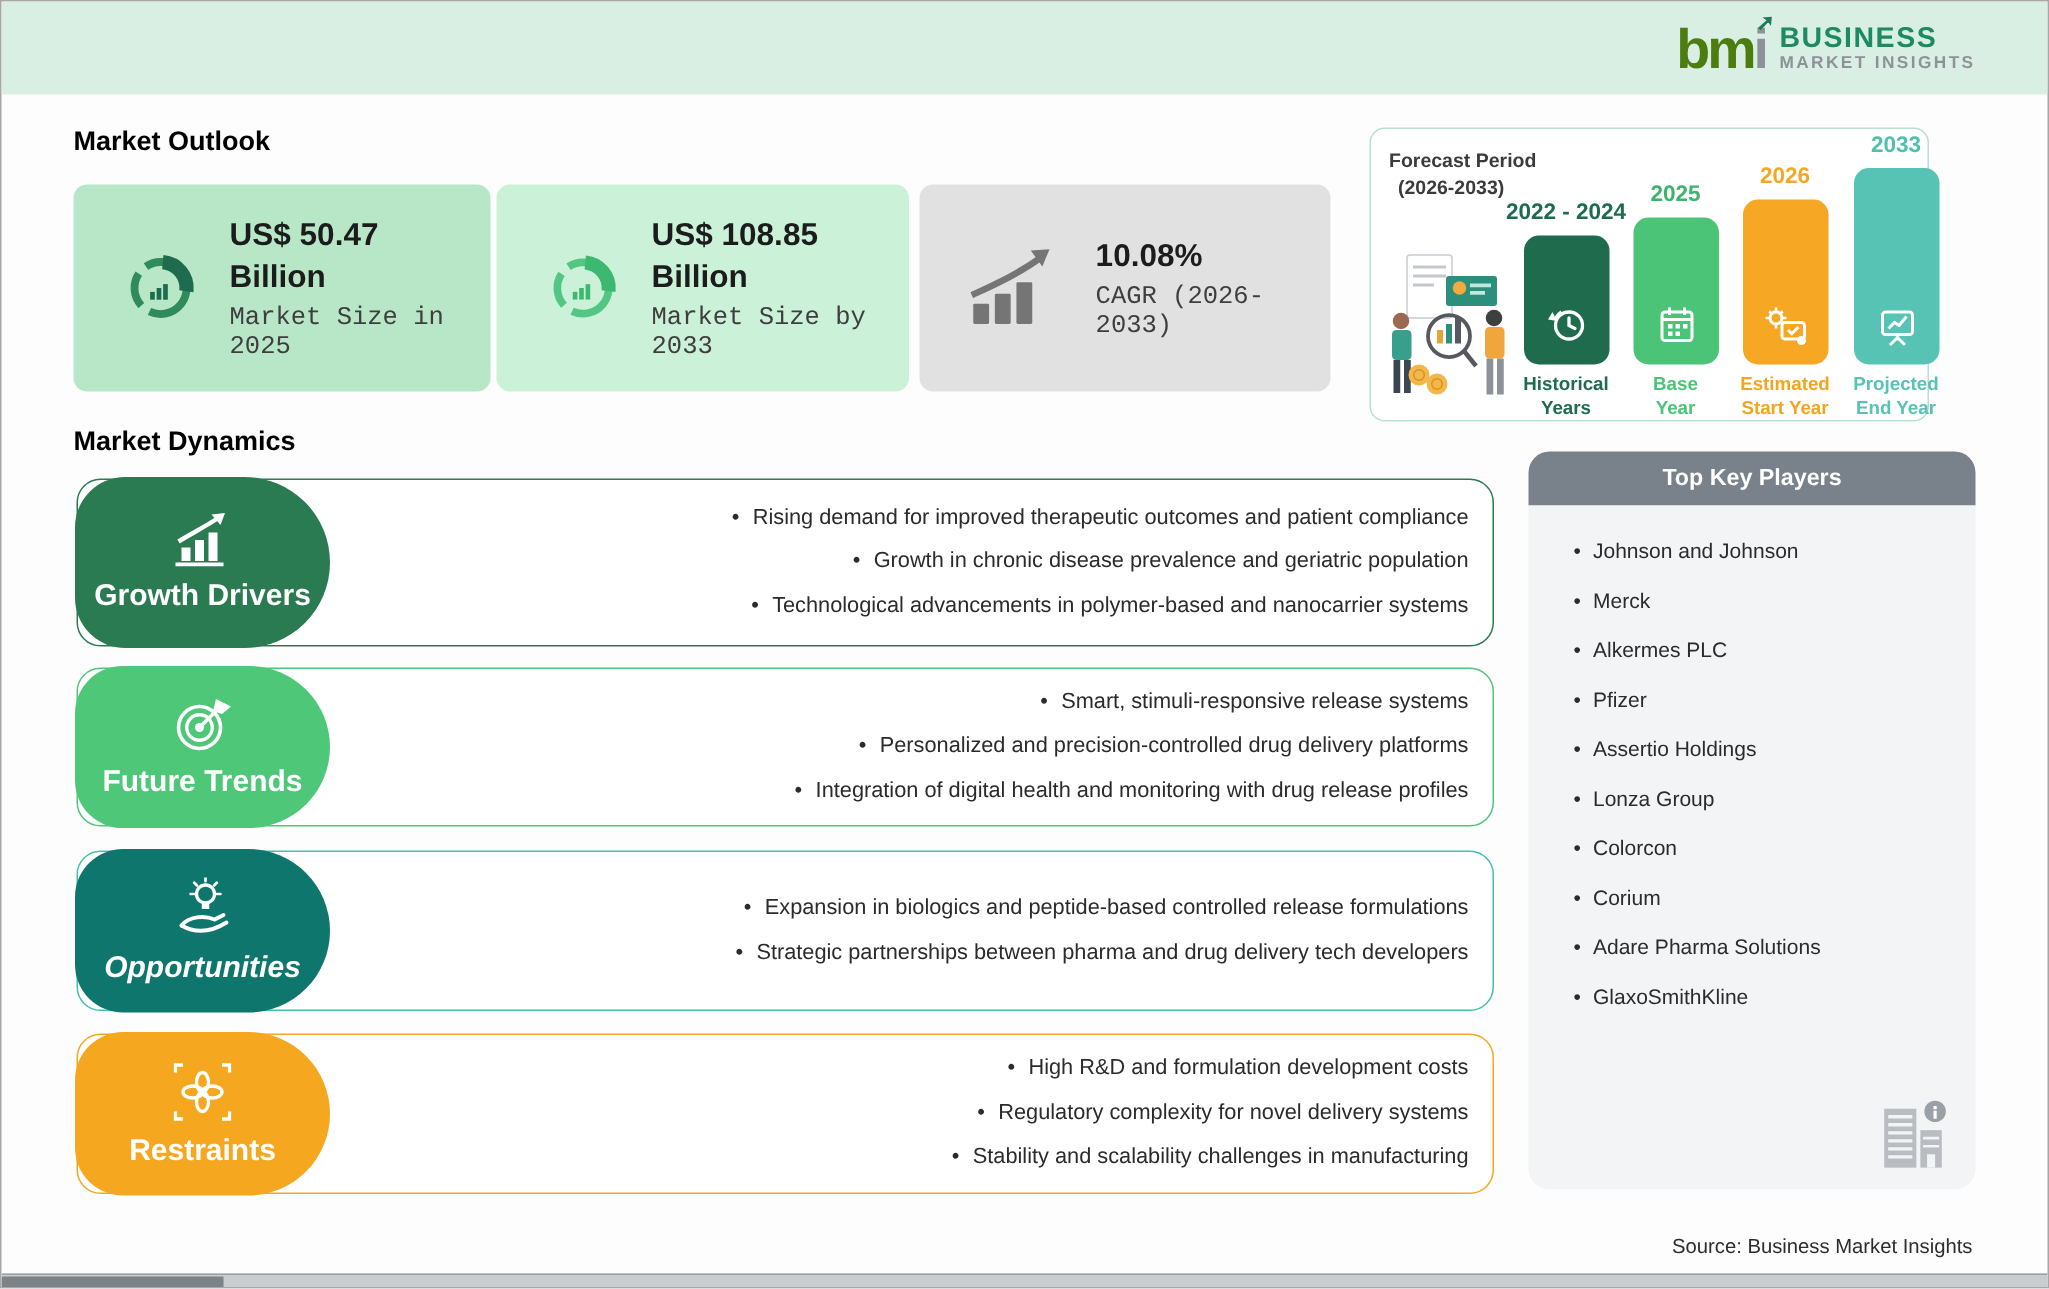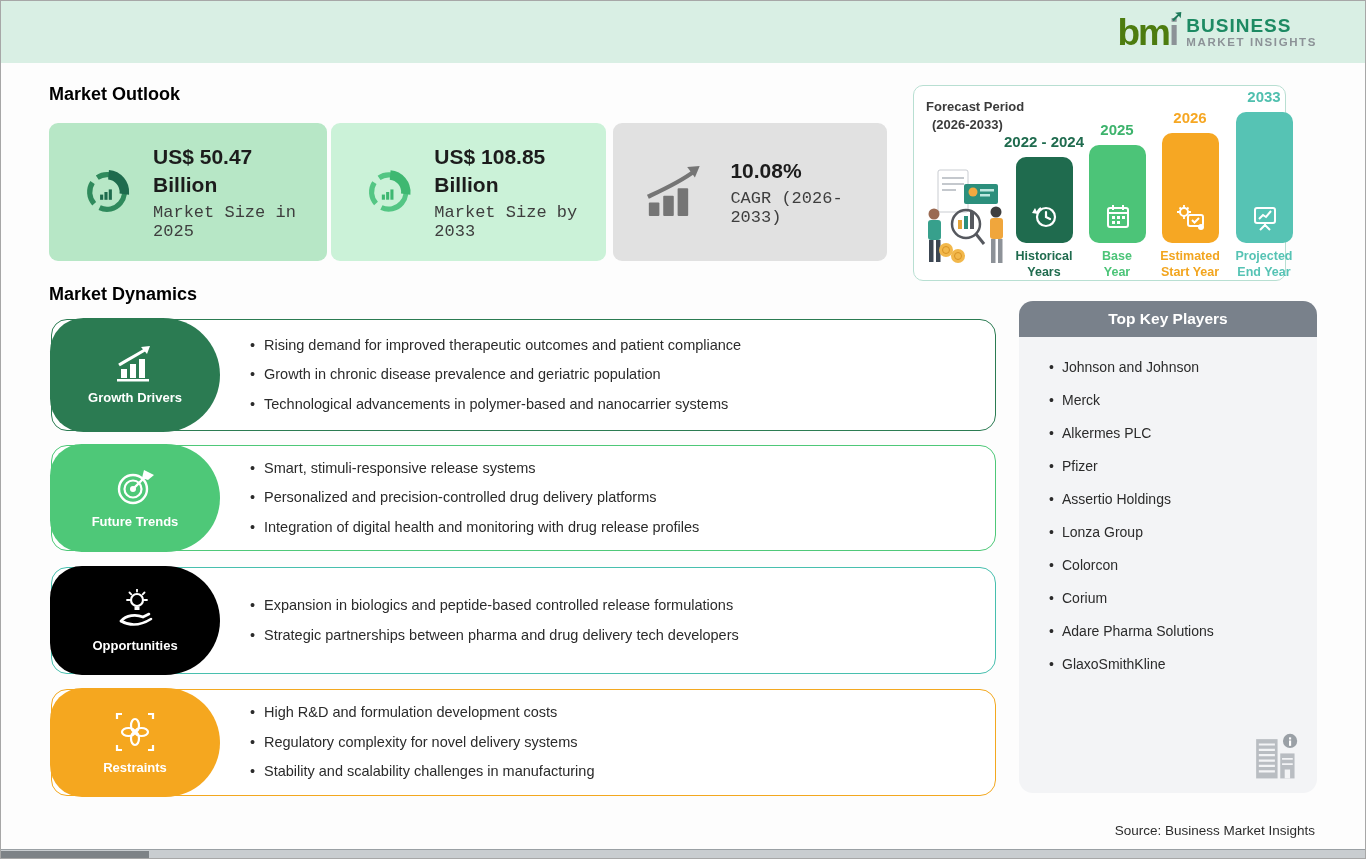--- a/index.html
+++ b/index.html
@@ -65,25 +65,25 @@
   .dyn-row { position:absolute; left:50px; width:945px; border-radius:16px; background:#fff; }
   #row-0 { top:318px; height:112px; border:1px solid #2b7b52; }
   #row-1 { top:444px; height:106px; border:1px solid #4ec878; }
   #row-2 { top:566px; height:107px; border:1px solid #47bfae; }
   #row-3 { top:688px; height:107px; border:1px solid #f3a81f; }
   .pill { position:absolute; left:-2px; top:-2px; height:calc(100% + 4px); width:170px;
           border-radius:34px 58px 58px 34px; display:flex; flex-direction:column;
           align-items:center; justify-content:center; gap:7px; }
   #row-0 .pill { background:#2b7b52; }
   #row-1 .pill { background:#4ec878; }
-  #row-2 .pill { background:#000000; }
+  #row-2 .pill { background:#0f766e;font-style:italic; }
   #row-3 .pill { background:#f5a71f; }
-  .pill-title { color:#fff; font-size:13px; font-weight:bold; }
+  .pill-title { color:#fff; font-size:20px; font-weight:bold; }
   .bullets { position:absolute; left:198px; top:0; height:100%; right:16px;
-             display:flex; flex-direction:column; justify-content:center; gap:12px; }
+             display:flex; flex-direction:column; justify-content:center; gap:12px;align-items:flex-end; }
   .bullet { font-size:14.5px; color:#2b2b2b; line-height:1.2; padding-left:14px; position:relative; }
   .bullet::before { content:"•"; position:absolute; left:0; color:#2b2b2b; }
 
   
   #players { position:absolute; left:1018px; top:300px; width:298px; height:492px; }
   .players-header { height:36px; background:#79818b; border-radius:14px 14px 0 0;
                     color:#fff; font-size:15.5px; font-weight:bold; text-align:center; line-height:36px; }
   .players-body { height:456px; background:#f3f4f6; border-radius:0 0 14px 14px;
                   padding:22px 10px 0 30px; position:relative; }
   .player { font-size:14px; color:#2b2b2b; margin-bottom:17px; padding-left:13px; position:relative; }

